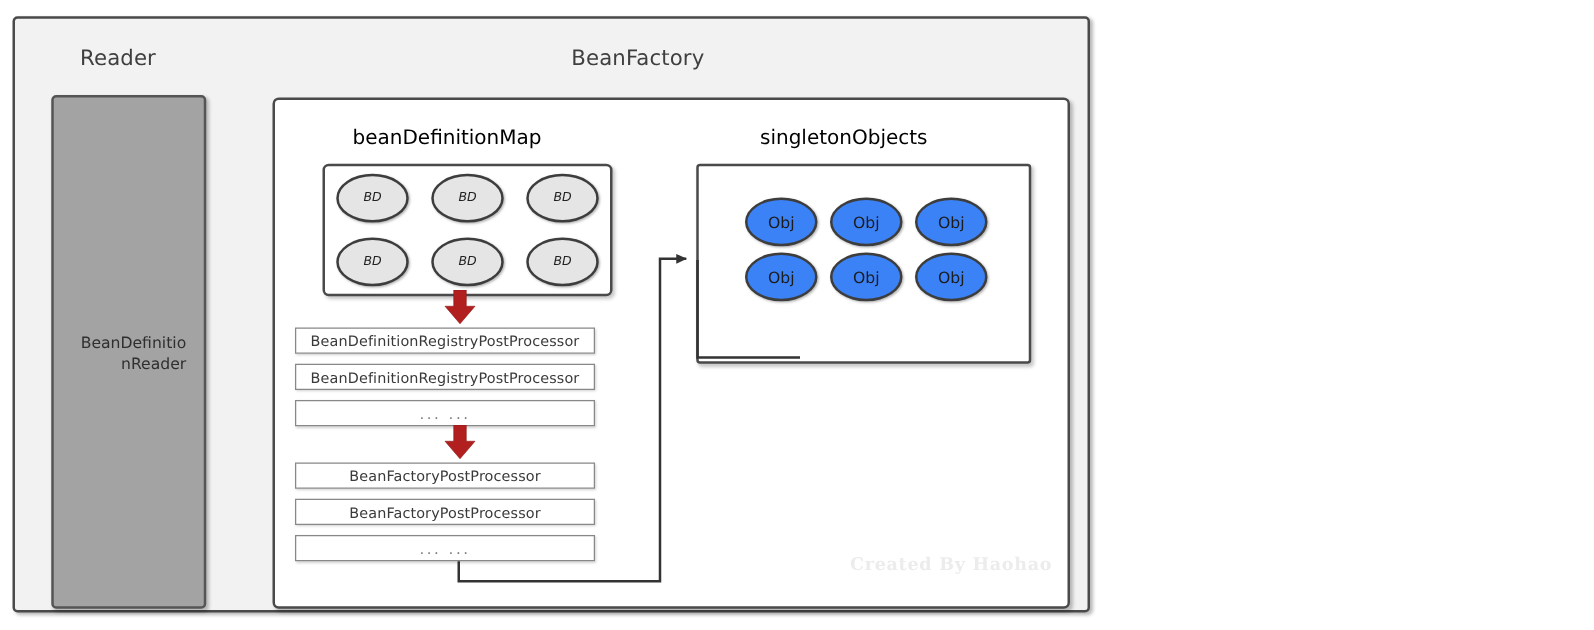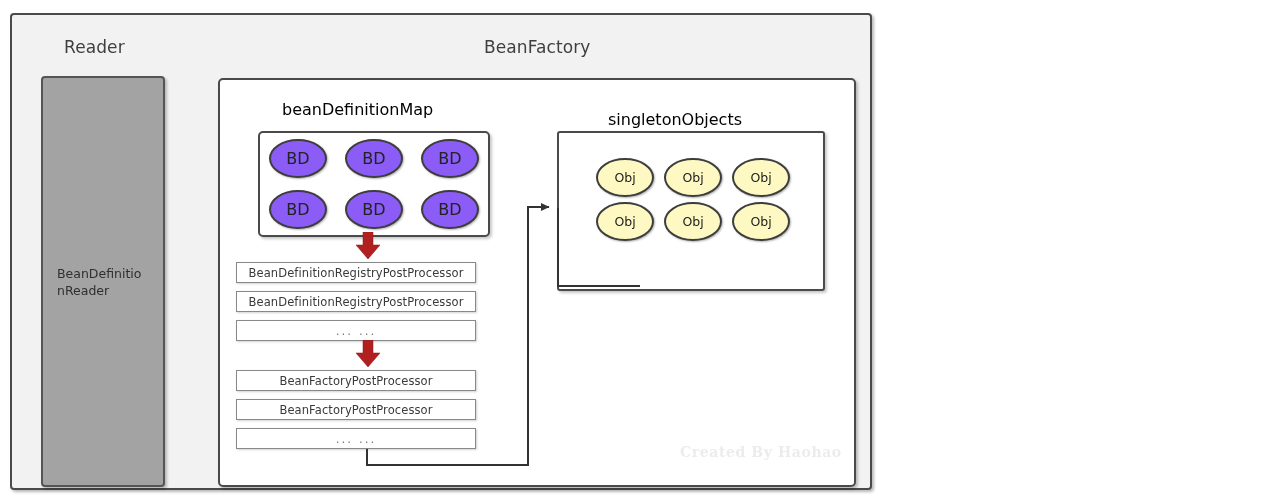--- a/index.html
+++ b/index.html
@@ -33,51 +33,51 @@
 
   
   .section-title {
     position: absolute;
     font-size: 17px;
     color: #3f3f3f;
     white-space: nowrap;
     letter-spacing: 0.1px;
   }
   #reader-title  { left: 64px;  top: 37px; }
-  #beanfactory-title { left: 484px; top: 37px; }
+  #beanfactory-title { left: 457px; top: 37px; }
 
   .inner-title {
     position: absolute;
     font-size: 16px;
     color: #000000;
     white-space: nowrap;
   }
   #bdmap-title { left: 282px; top: 100px; }
-  #singleton-title { left: 608px; top: 110px; }
+  #singleton-title { left: 608px; top: 100px; }
 
   
   #reader-box {
     position: absolute;
     left: 41px;
     top: 76px;
     width: 124px;
     height: 411px;
     box-sizing: border-box;
     background: #a3a3a3;
     border: 2px solid #555555;
     border-radius: 4px;
     box-shadow: 2px 2px 3px rgba(0,0,0,0.25);
     display: flex;
     align-items: center;
     justify-content: center;
   }
   #reader-box-label {
     font-size: 12.5px;
     color: #2f2f2f;
-    text-align: left;
+    text-align: right;
     line-height: 17px;
     width: 92px;
     word-break: break-all;
   }
 
   
   #beanfactory-box {
     position: absolute;
     left: 218px;
     top: 78px;
@@ -104,29 +104,30 @@
     box-shadow: 2px 2px 3px rgba(0,0,0,0.22);
     display: grid;
     grid-template-columns: repeat(3, 1fr);
     grid-template-rows: repeat(2, 1fr);
     align-items: center;
     justify-items: center;
   }
   .bd-ellipse {
     width: 54px;
     height: 35px;
-    background: #8b5cf6;
+    background: #e5e5e5;
     border: 2px solid #3d3d3d;
     border-radius: 50%;
     display: flex;
     align-items: center;
     justify-content: center;
-    font-size: 16px;
+    font-size: 10px;
     color: #222222;
     box-shadow: 1px 1px 2px rgba(0,0,0,0.3);
+    font-style: italic;
   }
 
   
   #singleton-container {
     position: absolute;
     left: 557px;
     top: 131px;
     width: 268px;
     height: 160px;
     box-sizing: border-box;
@@ -142,21 +143,21 @@
     width: 204px;
     display: grid;
     grid-template-columns: repeat(3, 1fr);
     grid-template-rows: repeat(2, 44px);
     align-items: center;
     justify-items: center;
   }
   .obj-ellipse {
     width: 54px;
     height: 35px;
-    background: #fef9c3;
+    background: #3b82f6;
     border: 2px solid #3d3d3d;
     border-radius: 50%;
     display: flex;
     align-items: center;
     justify-content: center;
     font-size: 12.5px;
     color: #1c1c1c;
     box-shadow: 1px 1px 2px rgba(0,0,0,0.3);
   }
 

